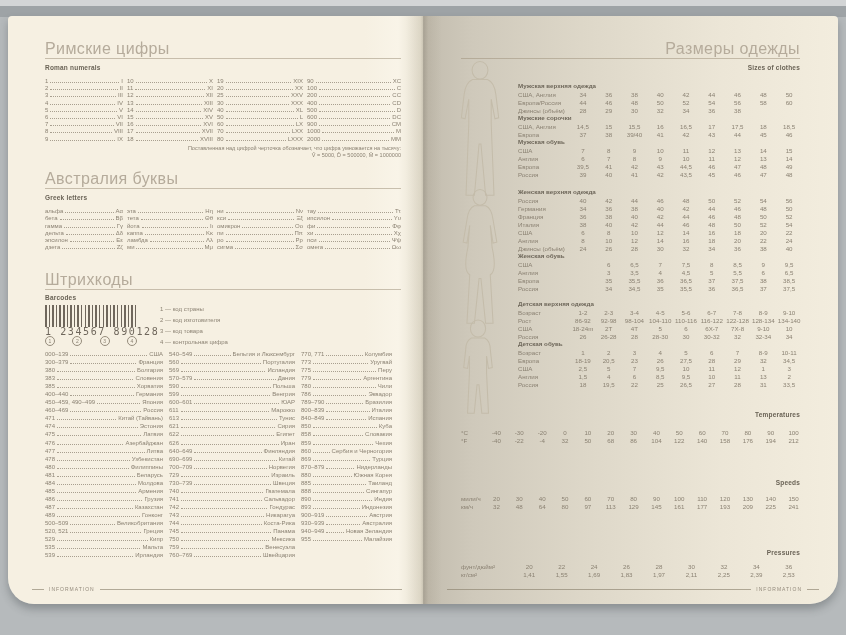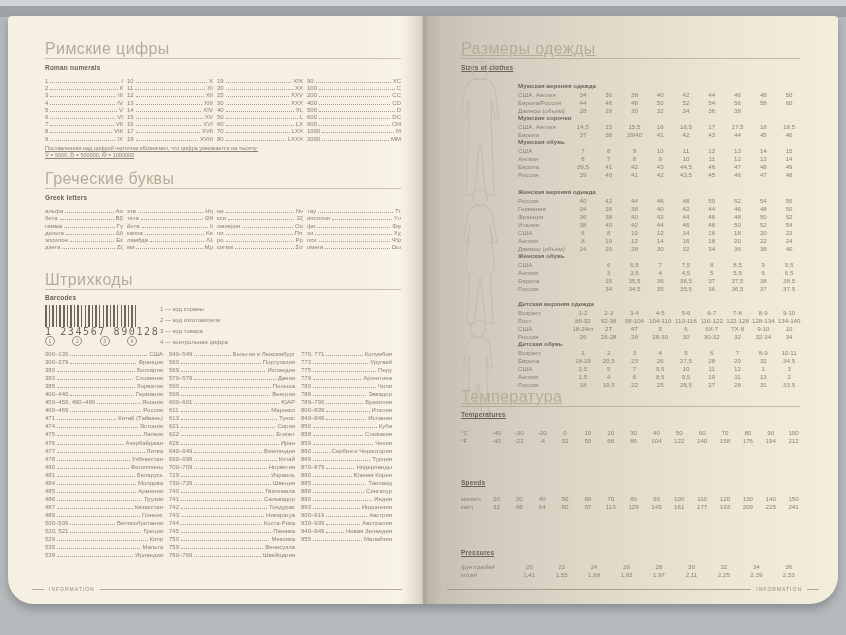--- a/index.html
+++ b/index.html
@@ -20,21 +20,21 @@
   .page{position:relative;width:415px;height:588px;}
   .page-left{background:linear-gradient(90deg,#f6f0e2 0,#f6f0e2 86%,#f9f4e8 94%,#e4decd 100%);}
   .page-right{background:linear-gradient(90deg,#c2bcae 0,#cfc9bb 12%,#ddd7c8 38%,#ece6d7 72%,#f3edde 100%);}
   .gutter{position:absolute;left:398px;top:0;width:36px;height:588px;pointer-events:none;
     background:linear-gradient(90deg,rgba(90,78,58,0) 0,rgba(90,78,58,.07) 40%,rgba(60,52,38,.18) 50%,rgba(90,78,58,.08) 62%,rgba(90,78,58,0) 100%);}
   .abs{position:absolute;}
 
   .sec-header{border-bottom:1px solid rgba(160,148,126,.55);}
   .sec-title{font-size:16px;color:#b5ab9b;letter-spacing:.4px;line-height:18px;}
   .sec-sub{font-size:6.5px;font-weight:bold;color:#6a6356;letter-spacing:.2px;}
-  .ta-r{text-align:left;text-decoration:underline;}
+  .ta-r{text-align:right;}
 
   .dl-grid{display:grid;}
   .grid-roman{grid-template-columns:78px 86px 86px 94px;column-gap:4px;}
   .grid-country{grid-template-columns:124px 132px 97px;}
   .dl-row{display:flex;align-items:baseline;color:#8b8273;font-size:6px;}
   .dl-row-rn{height:7.2px;line-height:7.2px;}
   .dl-row-gk{height:7.3px;line-height:7.3px;}
   .dl-row-cc{height:8.05px;line-height:8.05px;}
   .dl-leader{flex:1;border-bottom:1px dotted #a89f8f;margin:0 2px 1.5px 2px;min-width:4px;}
 
@@ -309,21 +309,21 @@
             </div>
           </div>
       </div>
 
     <div class="abs note ta-r" style="left:37px;top:129px;width:356px;">
       <div>Поставленная над цифрой черточка обозначает, что цифра умножается на тысячу:</div>
       <div>V̄ = 5000, D̄ = 500000, M̄ = 1000000</div>
     </div>
 
     <div class="abs sec-header" style="left:37px;top:154px;width:356px;">
-      <div class="sec-title">Греческие буквы</div>
+      <div class="sec-title">Австралия буквы</div>
     </div>
     <div class="abs sec-sub" style="left:37px;top:178px;">Greek letters</div>
 
     <div class="abs dl-grid grid-roman" style="left:37px;top:192px;width:356px;">
 
         <div>
 
             <div class="dl-row dl-row-gk">
               <span>альфа</span>
               <span class="dl-leader"></span>
@@ -1254,23 +1254,20 @@
               <div class="srow">
                 <div class="slbl">Россия</div>
                 <div class="cells">
                   
                 <div class="scell">18</div><div class="scell">19,5</div><div class="scell">22</div><div class="scell">25</div><div class="scell">26,5</div><div class="scell">27</div><div class="scell">28</div><div class="scell">31</div><div class="scell">33,5</div></div>
               </div>
             </div>
         </div>
       </div>
 
-    <div class="abs sec-header" style="left:38px;top:372px;width:339px;">
-      <div class="sec-title ta-r">Температура</div>
-    </div>
     <div class="abs sec-sub ta-r" style="left:38px;top:395px;width:339px;">Temperatures</div>
     <div class="abs" style="left:38px;top:412px;width:344px;">
 
         <div class="trow">
           <div class="slbl">°C</div>
           <div class="cells">
             
           <div class="scell">-40</div><div class="scell">-30</div><div class="scell">-20</div><div class="scell">0</div><div class="scell">10</div><div class="scell">20</div><div class="scell">30</div><div class="scell">40</div><div class="scell">50</div><div class="scell">60</div><div class="scell">70</div><div class="scell">80</div><div class="scell">90</div><div class="scell">100</div></div>
         </div>
 

